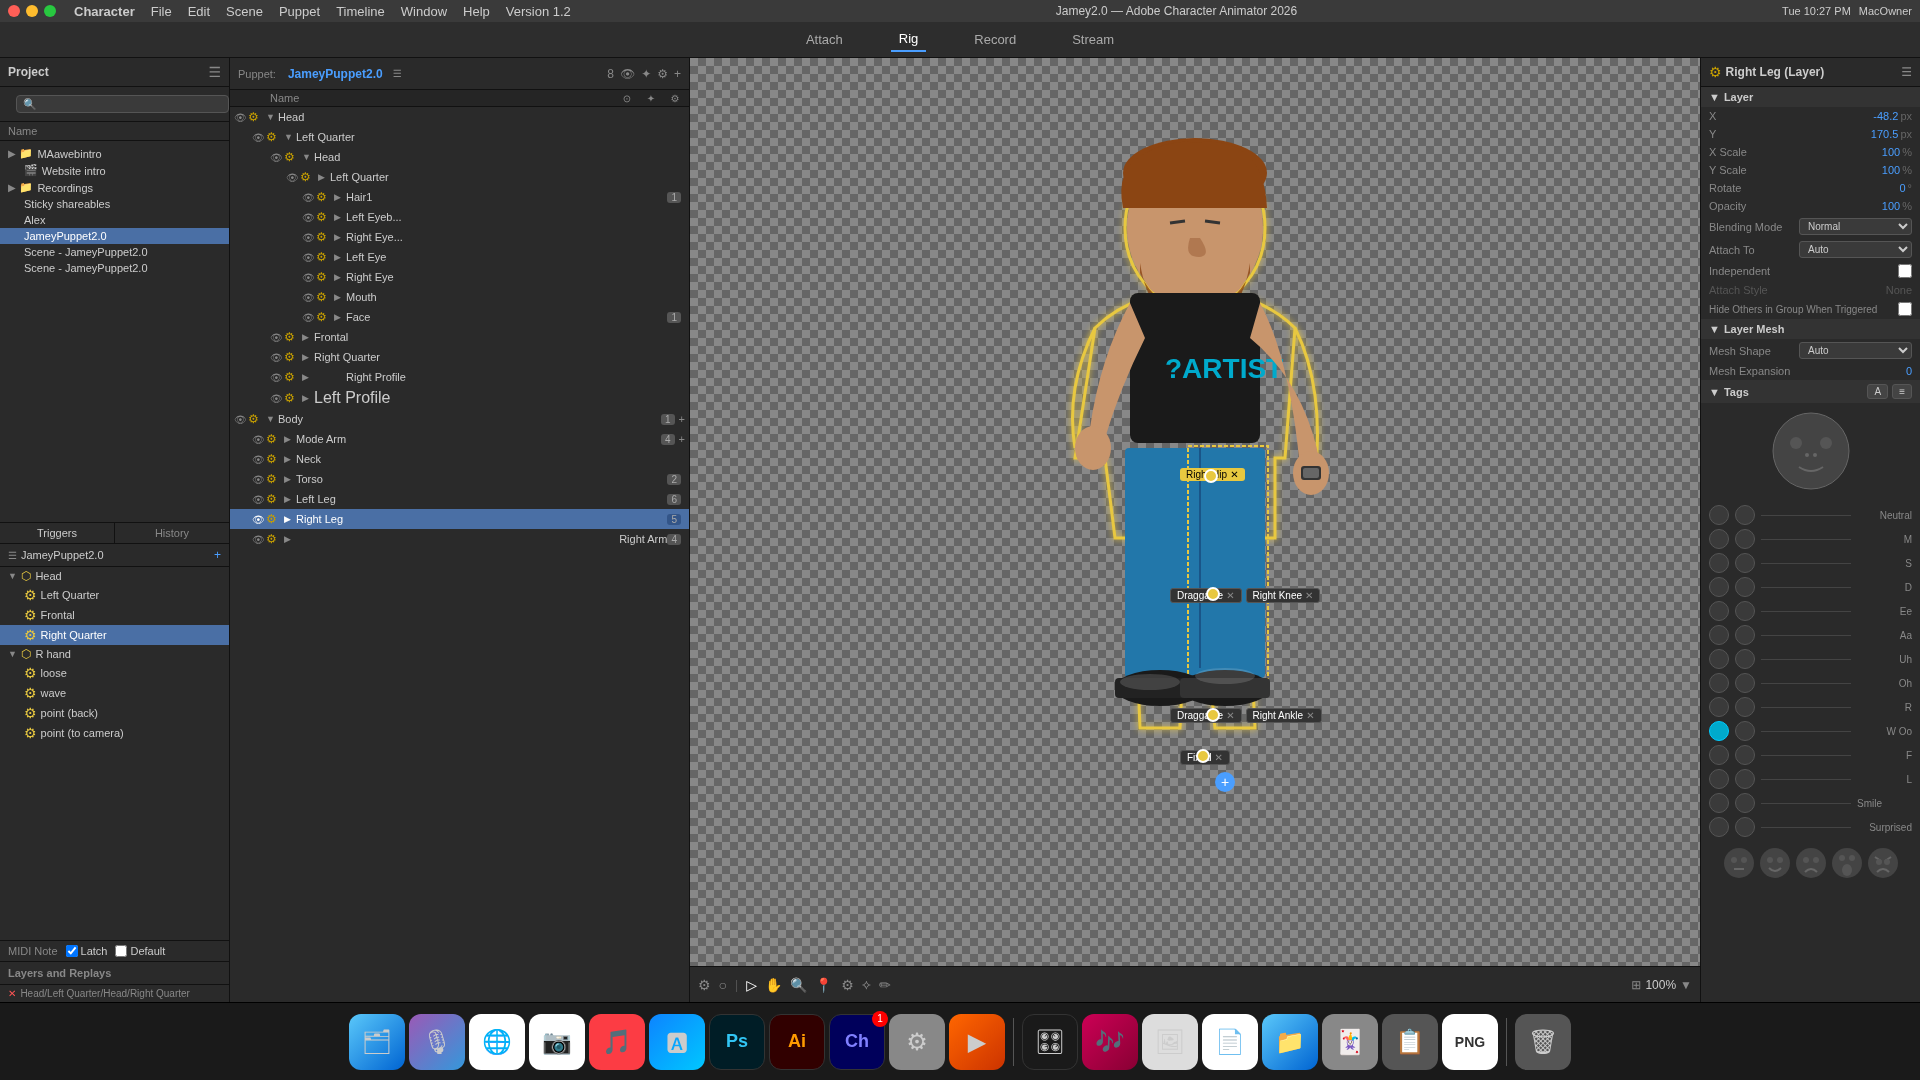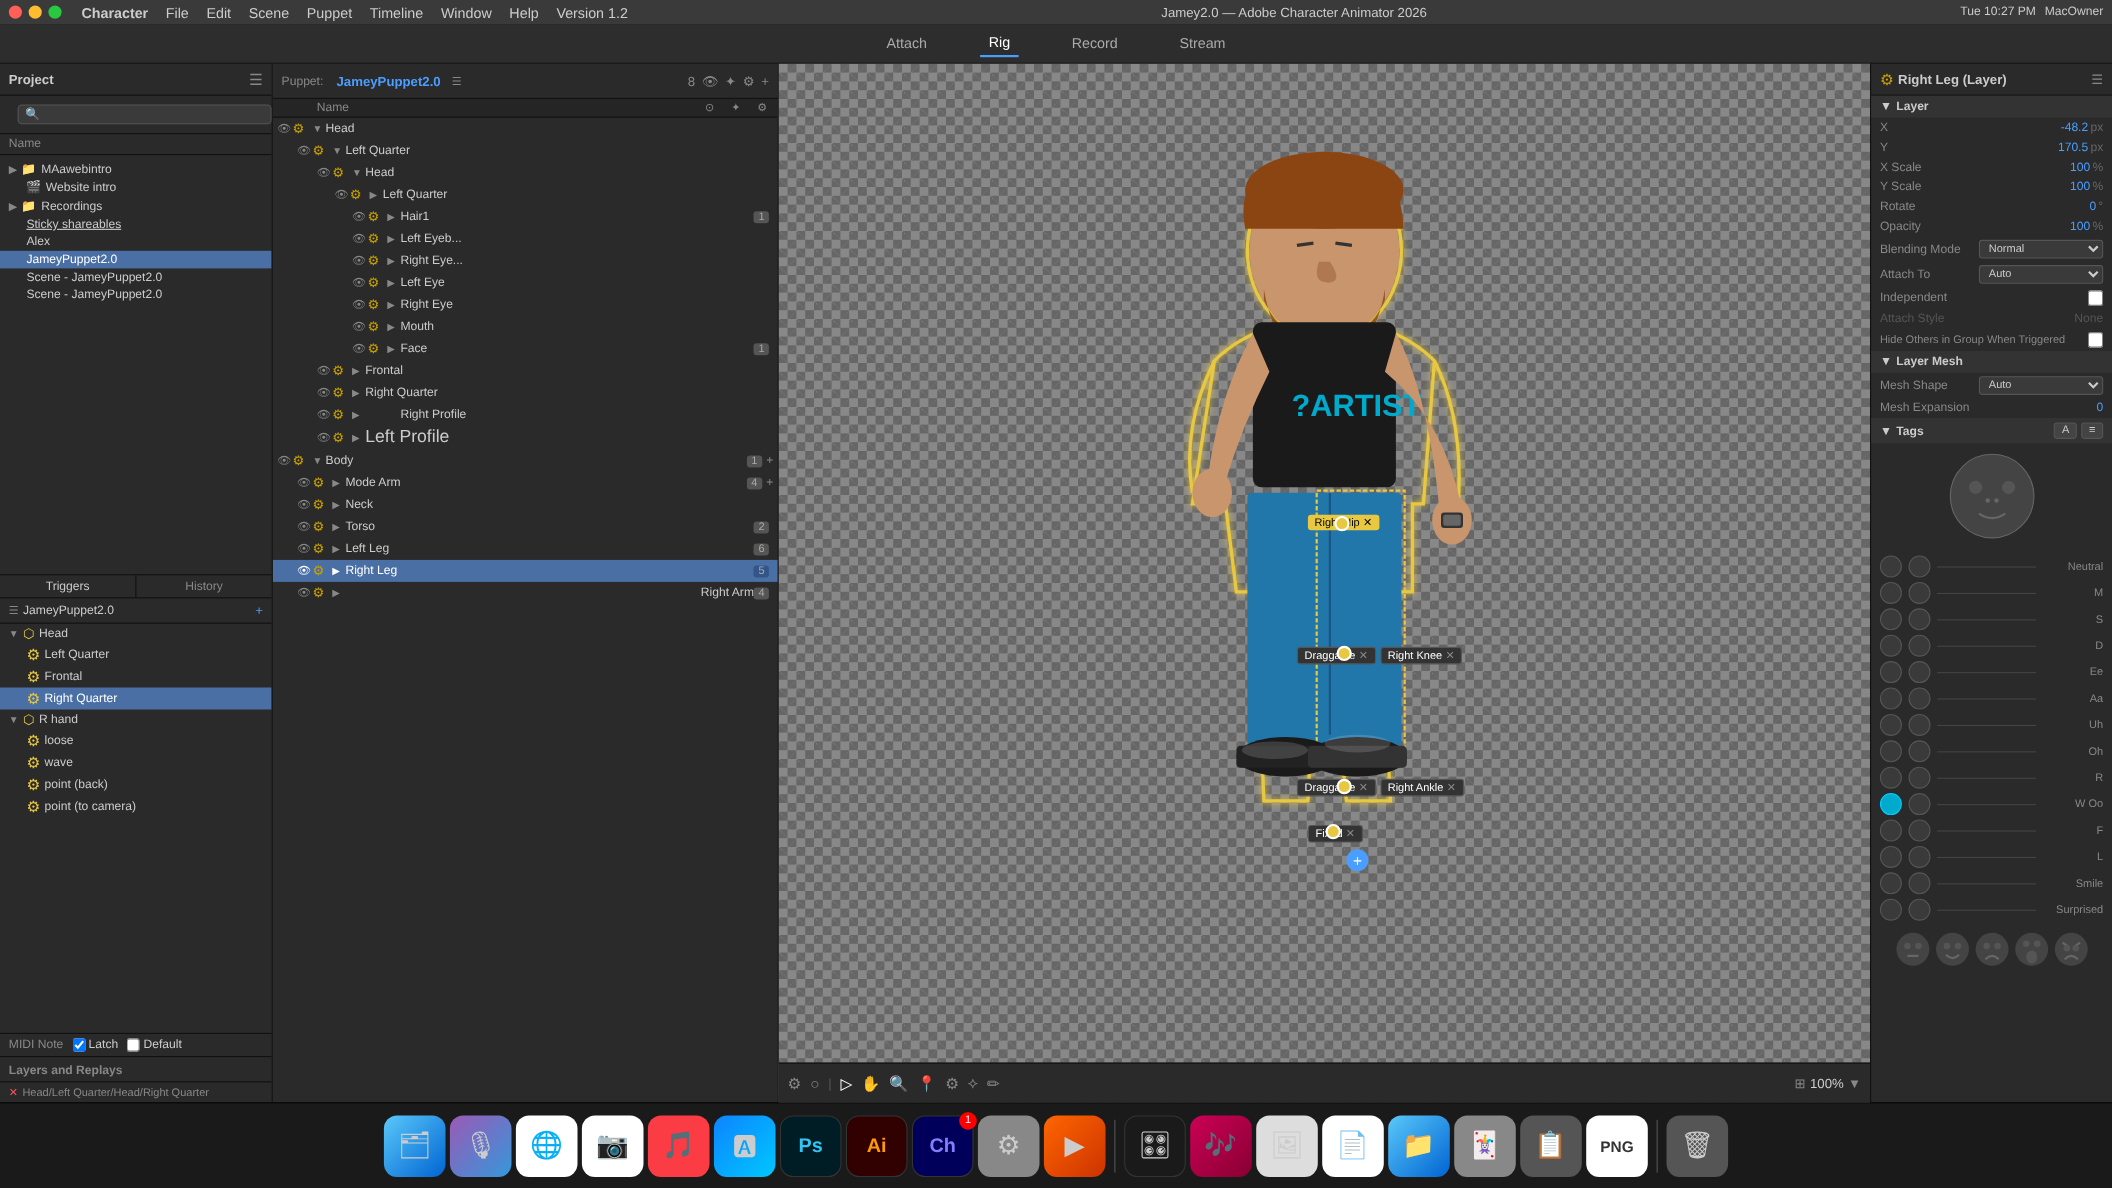--- a/index.html
+++ b/index.html
@@ -97,21 +97,21 @@
 
 <div class="top-toolbar">
   <span>Attach</span>
   <span class="active" style="color:#fff; border-bottom:2px solid #4a9eff;">Rig</span>
   <span>Record</span>
   <span>Stream</span>
 </div>
 
 <div class="main-layout" style="display:flex; height:calc(1080px - 22px - 36px - 78px); position:relative;">
 
-  <div class="left-panel" style="display:flex; flex-direction:column; width:248px; overflow:hidden;">
+  <div class="left-panel" style="display:flex; flex-direction:column; width:230px; overflow:hidden;">
 
     <div class="panel-header">
       <span class="panel-header-title">Project</span>
       <span style="color:#888; font-size:14px;">☰</span>
     </div>
     <div style="padding:4px 8px; border-bottom:1px solid #111;">
       <input class="search-box" style="width: 100%; background: rgb(58, 58, 58); border: 1px solid rgb(85, 85, 85); border-radius: 4px; padding: 2px 6px; font-size: 11px; color: rgb(204, 204, 204); outline: none;" placeholder="🔍">
     </div>
 
     <div style="padding:3px 8px; border-bottom:1px solid #111; font-size:11px; color:#888;">Name</div>
@@ -124,21 +124,21 @@
       </div>
       <div class="tree-item" style="padding-left:24px;">
         <span style="color:#888; margin-right:4px;">🎬</span>
         <span style="color:#ccc;">Website intro</span>
       </div>
       <div class="tree-item">
         <span style="color:#888; font-size:10px; margin-right:4px;">▶</span>
         <span style="color:#e8c840; margin-right:4px;">📁</span>
         <span style="color:#ccc;">Recordings</span>
       </div>
-      <div class="tree-item" style="padding-left:24px;text-decoration:underline;">
+      <div class="tree-item" style="padding-left:24px;">
         <span style="color:#ccc;">Sticky shareables</span>
       </div>
       <div class="tree-item" style="padding-left:24px;">
         <span style="color:#ccc;">Alex</span>
       </div>
       <div class="tree-item selected" style="padding-left:24px; background:#4a6fa5;">
         <span style="color:#fff;">JameyPuppet2.0</span>
       </div>
       <div class="tree-item" style="padding-left:24px;">
         <span style="color:#ccc;">Scene - JameyPuppet2.0</span>
@@ -763,21 +763,21 @@
           <div style="width:20px; height:20px; border-radius:50%; background:#3a3a3a; border:1px solid #555;"></div>
           <div style="width:20px; height:20px; border-radius:50%; background:#3a3a3a; border:1px solid #555;"></div>
           <div style="flex:1; height:1px; background:#444;"></div>
           <span style="font-size:10px; color:#888; width:55px; text-align:right;">L</span>
         </div>
 
         <div style="display:flex; align-items:center; gap:6px; padding:2px 0;">
           <div style="width:20px; height:20px; border-radius:50%; background:#3a3a3a; border:1px solid #555;"></div>
           <div style="width:20px; height:20px; border-radius:50%; background:#3a3a3a; border:1px solid #555;"></div>
           <div style="flex:1; height:1px; background:#444;"></div>
-          <span style="font-size:10px; color:#888; width:55px; text-align:right;">Smile</span>
+          <span style="font-size:10px; color:#888; width:55px; text-align:left;">Smile</span>
         </div>
 
         <div style="display:flex; align-items:center; gap:6px; padding:2px 0;">
           <div style="width:20px; height:20px; border-radius:50%; background:#3a3a3a; border:1px solid #555;"></div>
           <div style="width:20px; height:20px; border-radius:50%; background:#3a3a3a; border:1px solid #555;"></div>
           <div style="flex:1; height:1px; background:#444;"></div>
           <span style="font-size:10px; color:#888; width:55px; text-align:right;">Surprised</span>
         </div>
 
         <div style="display:flex; gap:4px; padding:8px 0; justify-content:center; flex-wrap:wrap;">

